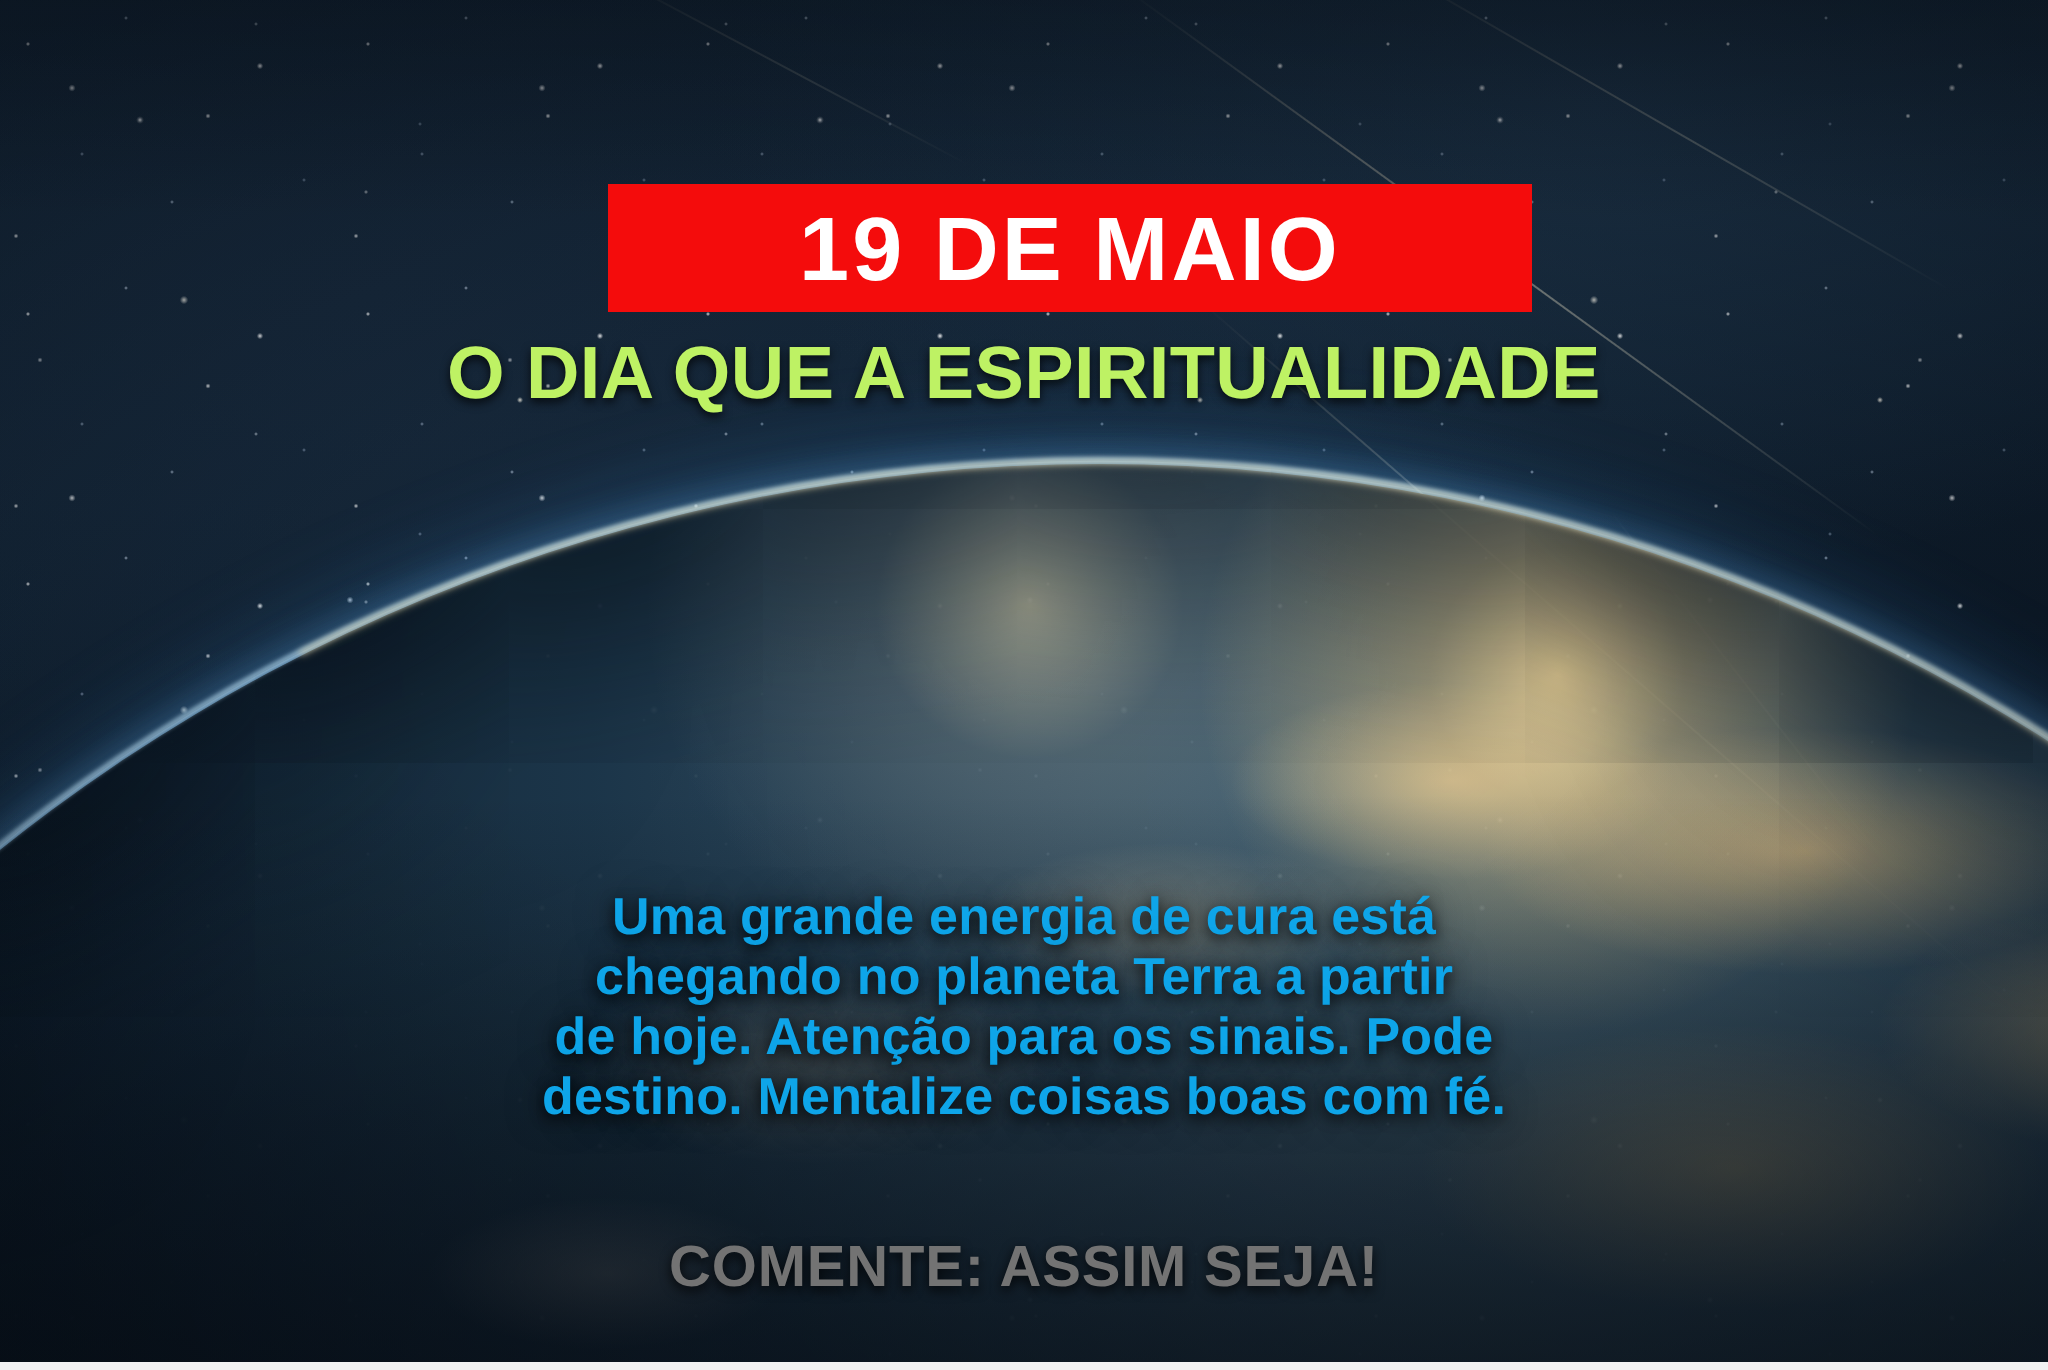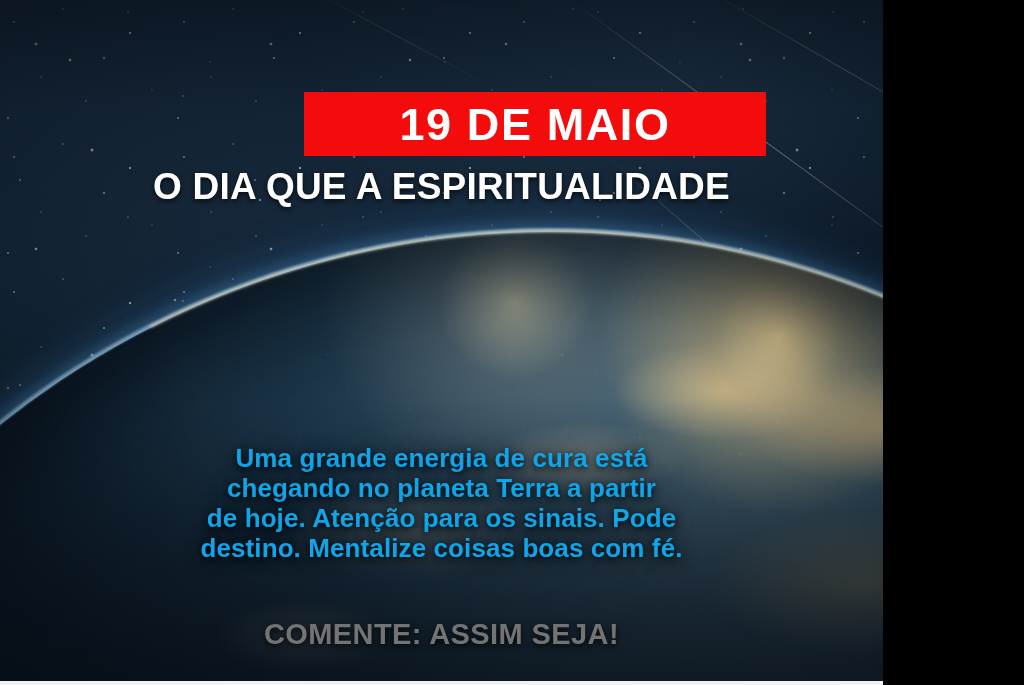--- a/index.html
+++ b/index.html
@@ -5,21 +5,21 @@
   * { margin:0; padding:0; box-sizing:border-box; }
   html, body {
     width:1024px; height:685px;
     background:#000;
     font-family:"Liberation Sans", sans-serif;
     overflow:hidden;
   }
 
   #poster {
     position:relative;
-    width:883px; height:685px;
+    width:1024px; height:685px;
     overflow:hidden;
     background:#0a1420;
   }
 
   
   .space-base {
     position:absolute; inset:0;
     background:
       radial-gradient(ellipse 70% 55% at 78% 8%, #1d3348 0%, rgba(20,38,55,0) 62%),
       radial-gradient(ellipse 90% 70% at 18% 22%, #17293c 0%, rgba(15,28,42,0) 65%),
@@ -174,21 +174,21 @@
     letter-spacing:1.6px;
     line-height:1;
     white-space:nowrap;
     font-family:"Liberation Sans", sans-serif;
   }
 
   .headline {
     position:absolute;
     left:0; right:0; top:166px;
     text-align:center;
-    color:#ffffff;
+    color:#bef264;
     font-size:37px;
     font-weight:bold;
     line-height:1.12;
     letter-spacing:.2px;
     text-shadow:0 2px 5px rgba(0,0,0,.75);
     font-family:"Liberation Sans", sans-serif;
   }
   .headline .l { display:block; }
 
   .body-copy {

